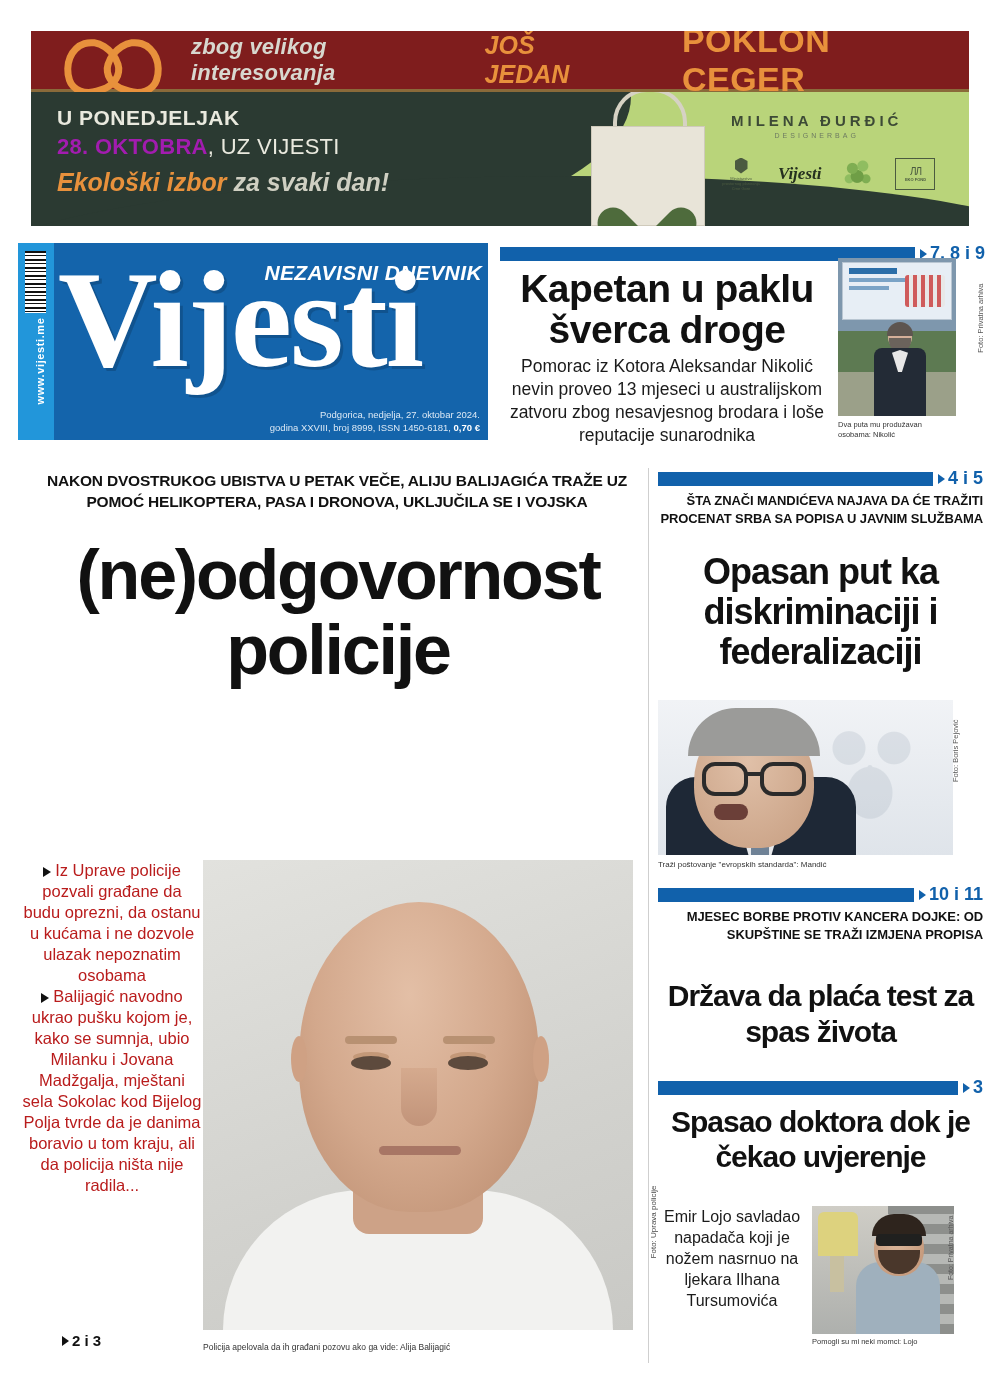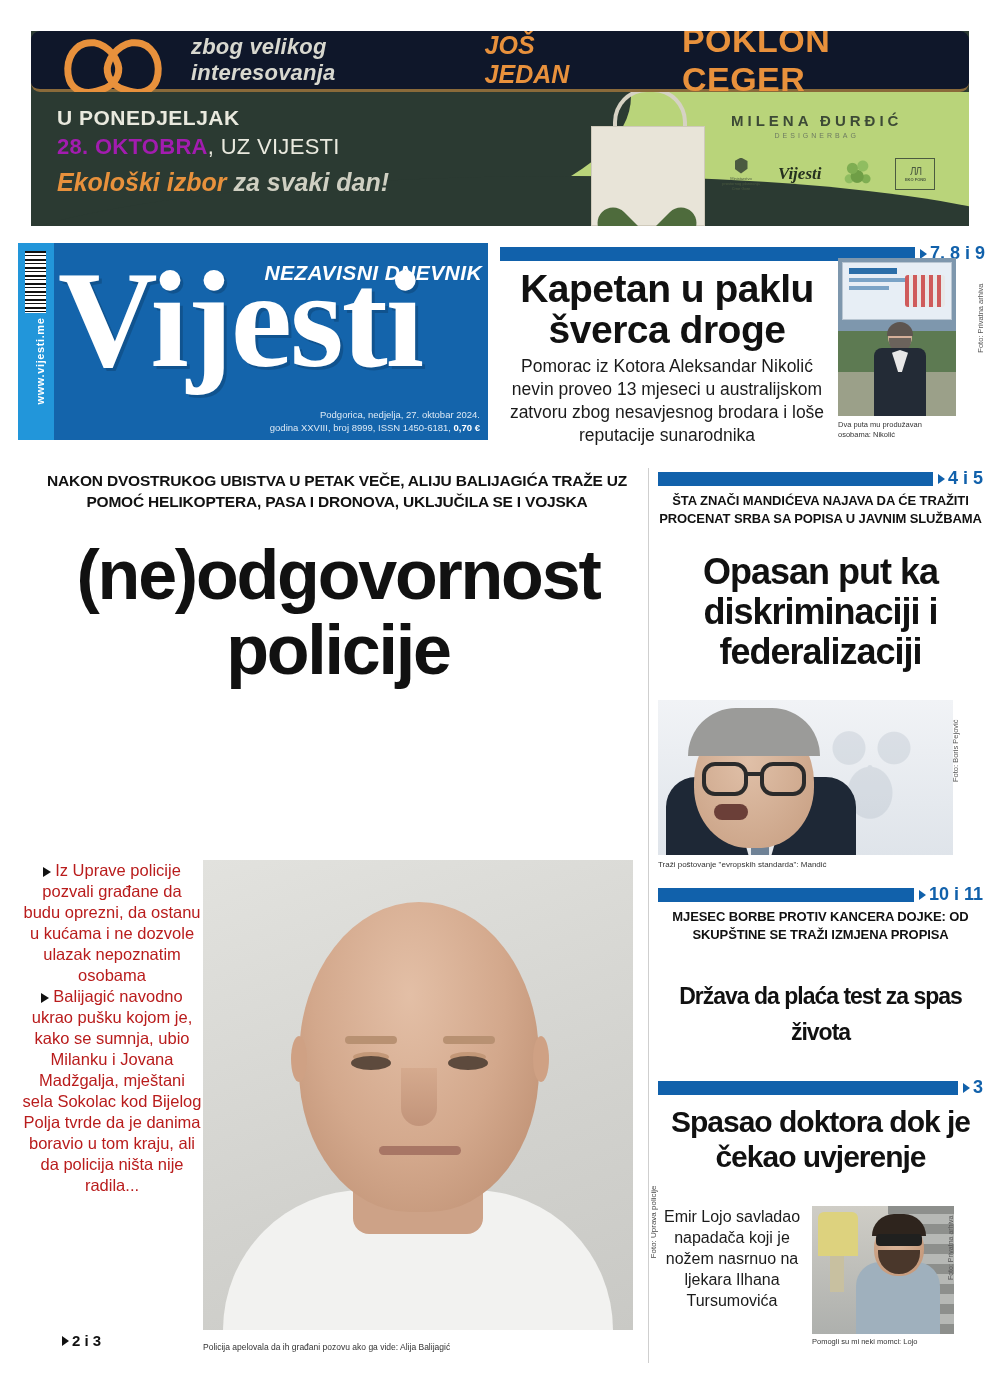--- a/index.html
+++ b/index.html
@@ -8,21 +8,21 @@
     background:#ffffff;
     font-family:"Liberation Sans", sans-serif;
     color:#111;
     overflow:hidden;
     position:relative;
   }
   .page{position:relative;width:1000px;height:1398px;background:#fff;}
 
   
   .ad{position:absolute;left:31px;top:31px;width:938px;height:195px;overflow:hidden;background:#2c3b33;}
-  .ad-top{position:relative;height:58px;background:#0f172a;border-bottom:3px solid #8a6a3a;border-radius:9px;}
+  .ad-top{position:relative;height:58px;background:#7f1d1d;border-bottom:3px solid #8a6a3a;}
   .ad-ribbon{position:absolute;left:28px;top:6px;width:110px;height:46px;}
   .ad-ribbon:before,.ad-ribbon:after{
     content:"";position:absolute;top:2px;width:44px;height:42px;
     border:7px solid #e8913c;border-radius:50% 50% 45% 45%/60% 60% 40% 40%;
   }
   .ad-ribbon:before{left:4px;transform:rotate(-18deg);}
   .ad-ribbon:after{left:46px;transform:rotate(18deg);}
   .ad-top-text{position:absolute;left:160px;top:0;right:10px;height:58px;display:flex;align-items:center;gap:12px;}
   .ad-t1{color:#d8d8cf;font-size:22px;font-style:italic;font-weight:bold;letter-spacing:.2px;}
   .ad-t2{color:#e8913c;font-size:25px;font-style:italic;font-weight:bold;}
@@ -135,21 +135,21 @@
   .mp-nose{position:absolute;left:198px;top:208px;width:36px;height:58px;border-radius:0 0 18px 18px;
     background:linear-gradient(#d5aa8e,#c2947a);}
   .mp-mouth{position:absolute;left:176px;top:286px;width:82px;height:9px;border-radius:5px;background:#a87665;}
   .mp-ears{position:absolute;left:88px;top:176px;width:16px;height:46px;border-radius:50%;background:#cfa184;}
   .mp-ears2{position:absolute;left:330px;top:176px;width:16px;height:46px;border-radius:50%;background:#cfa184;}
   .mp-credit{position:absolute;left:598px;top:1236px;width:110px;transform:rotate(-90deg);
     font-size:8px;color:#4a4a4a;text-align:right;}
   .mp-caption{position:absolute;left:203px;top:1336px;width:430px;font-size:8.5px;color:#333;margin-top:6px;}
 
   
-  .rc-kick{position:absolute;width:325px;left:658px;text-align:center;
+  .rc-kick{position:absolute;width:325px;left:658px;text-align:right;
     font-size:13px;line-height:17.5px;font-weight:bold;letter-spacing:-.1px;}
   .rc-head{position:absolute;width:325px;left:658px;text-align:center;font-weight:bold;letter-spacing:-1px;}
 
   .a2-head{top:552px;font-size:36px;line-height:40px;}
   .a2-photo{position:absolute;left:658px;top:700px;width:295px;height:155px;overflow:hidden;
     background:linear-gradient(#f1f3f6,#dfe4ea);}
   .a2-crest{position:absolute;right:8px;top:6px;width:150px;height:140px;opacity:.22;
     background:radial-gradient(ellipse at 50% 44%, #9aa7b5 0 2px, transparent 3px),
                radial-gradient(ellipse at 36% 30%, #9aa7b5 0 16px, transparent 17px),
                radial-gradient(ellipse at 66% 30%, #9aa7b5 0 16px, transparent 17px),
@@ -336,21 +336,21 @@
   <div class="a2-caption">Traži poštovanje "evropskih standarda": Mandić</div>
 
   <div class="rulewrap" style="left:658px;top:884px;width:325px;">
     <div class="rulebar"></div>
     <div class="ruleref">
         <span class="tri"></span>
         <span>10 i 11</span>
       </div>
   </div>
   <div class="rc-kick" style="top:908px;">MJESEC BORBE PROTIV KANCERA DOJKE: OD SKUPŠTINE SE TRAŽI IZMJENA PROPISA</div>
-  <div class="rc-head" style="top:978px;font-size:23px;line-height:36px;">Država da plaća test za spas života</div>
+  <div class="rc-head" style="top:978px;font-size:30px;line-height:36px;">Država da plaća test za spas života</div>
 
   <div class="rulewrap" style="left:658px;top:1077px;width:325px;">
     <div class="rulebar"></div>
     <div class="ruleref">
         <span class="tri"></span>
         <span>3</span>
       </div>
   </div>
   <div class="rc-head" style="top:1104px;font-size:30px;line-height:35px;">Spasao doktora dok je čekao uvjerenje</div>
   <div class="a4-text">Emir Lojo savladao napadača koji je nožem nasrnuo na ljekara Ilhana Tursumovića</div>

